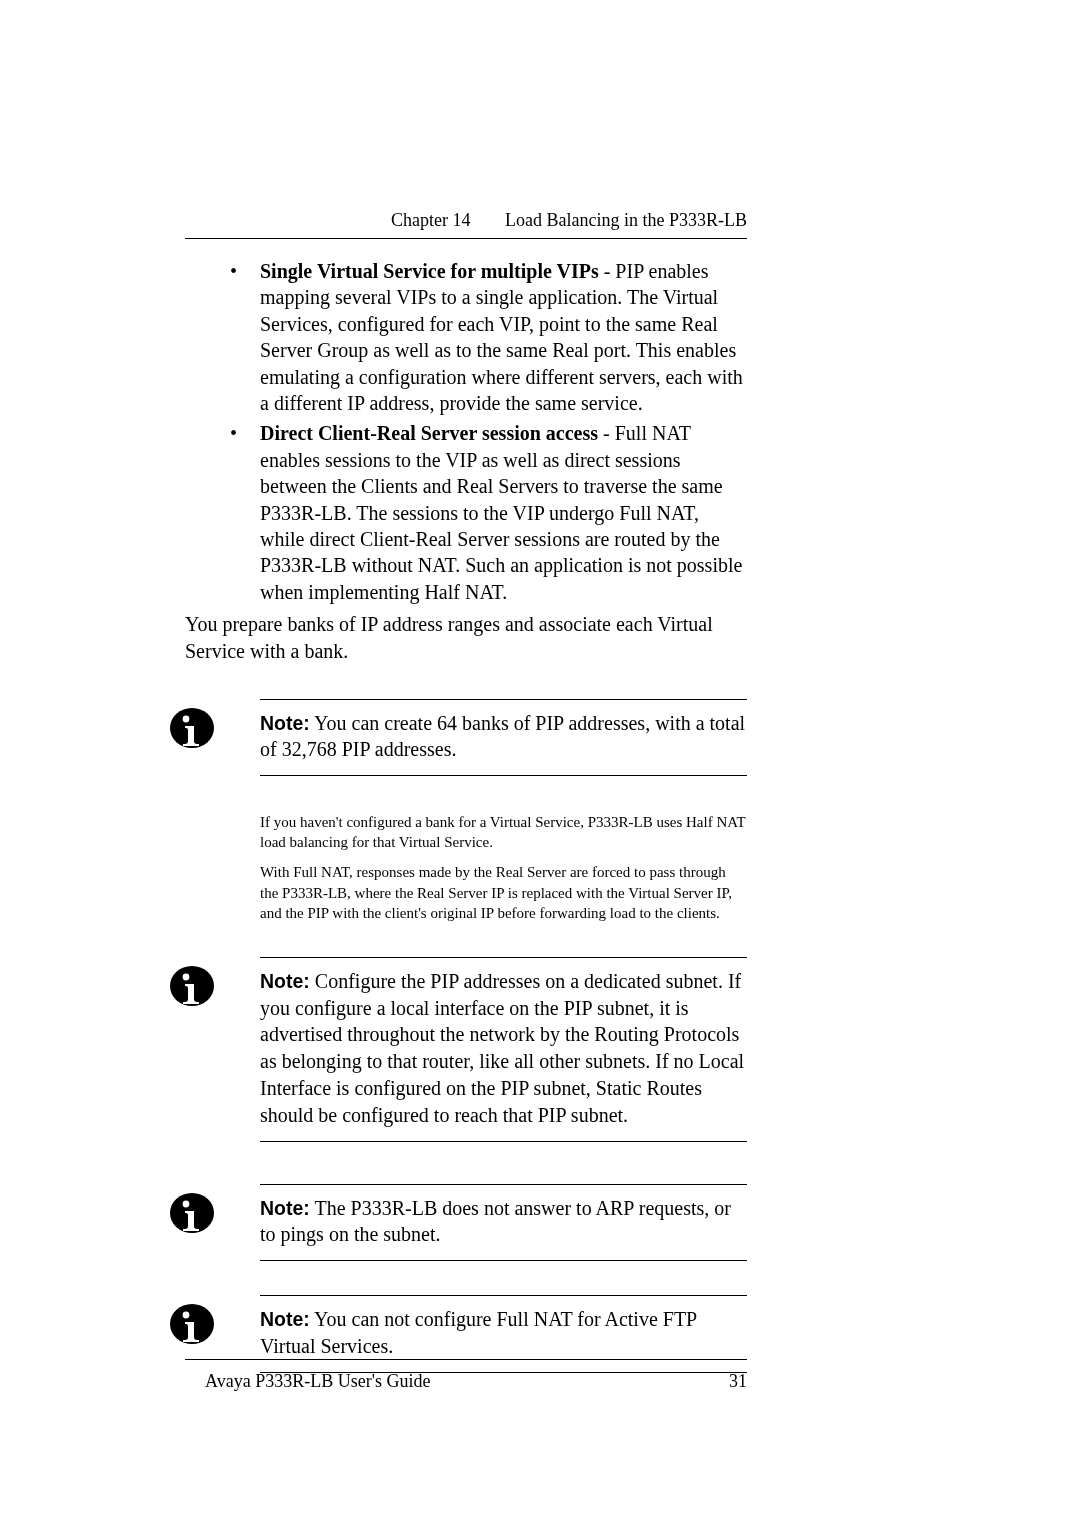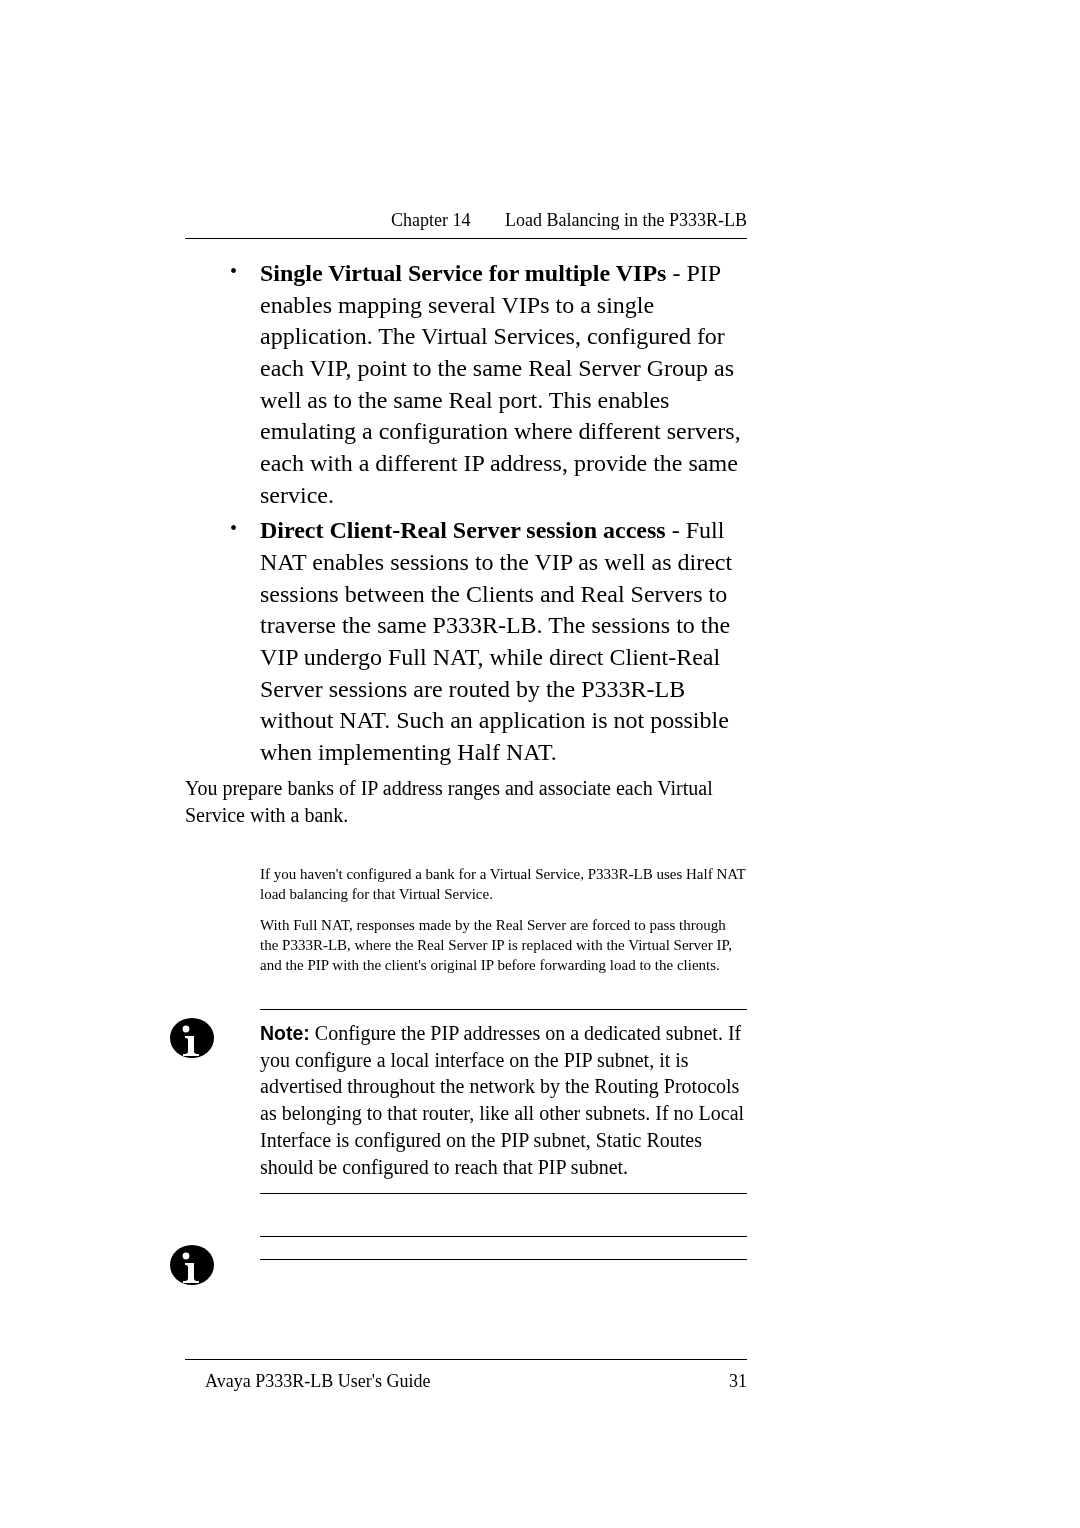--- a/index.html
+++ b/index.html
@@ -39,21 +39,21 @@
     left: 185px;
     right: 185px;
   }
   ul.bullets {
     margin: 0;
     padding: 0 0 0 75px;
     list-style: none;
   }
   ul.bullets > li {
     position: relative;
-    font-size: 24px;
+    font-size: 20px;
     line-height: 1.32;
     margin: 0 0 4px 0;
   }
   ul.bullets > li::before {
     content: "•";
     position: absolute;
     left: -30px;
     top: 0;
     font-size: 20px;
   }
@@ -131,20 +131,32 @@
       <li>
         <span class="bold">Single Virtual Service for multiple VIPs</span><span class="eq"> - PIP enables mapping several VIPs to a single application. The Virtual Services, configured for each VIP, point to the same Real Server Group as well as to the same Real port. This enables emulating a configuration where different servers, each with a different IP address, provide the same service.</span>
       </li>
       <li>
         <span class="bold">Direct Client-Real Server session access</span><span class="eq"> - Full NAT enables sessions to the VIP as well as direct sessions between the Clients and Real Servers to traverse the same P333R-LB. The sessions to the VIP undergo Full NAT, while direct Client-Real Server sessions are routed by the P333R-LB without NAT. Such an application is not possible when implementing Half NAT.</span>
       </li>
     </ul>
 
     <p class="body-para noindent" style="margin-top:6px;font-family:Liberation Serif, serif;">You prepare banks of IP address ranges and associate each Virtual Service with a bank.</p>
 
+    <div class="note-block">
+      <div class="info-icon">
+        <svg viewBox="0 0 44 44">
+            <ellipse cx="22" cy="22" rx="22" ry="20" fill="#000"></ellipse>
+            <circle cx="16" cy="13" r="3.4" fill="#fff"></circle>
+            <path d="M15 20 h9 v15 q0 3 3 3 h2 v2 h-16 v-2 h2 q3 0 3 -3 v-11 q0 -2 -2 -2 h-1 z" fill="#fff"></path>
+          </svg>
+      </div>
+      <div class="note-text">
+        <span class="note-label">Note:</span><span>  You can create 64 banks of PIP addresses, with a total of 32,768 PIP addresses.</span>
+      </div>
+    </div>
 
     <p class="between-para">If you haven't configured a bank for a Virtual Service, P333R-LB uses Half NAT load balancing for that Virtual Service.</p>
     <p class="between-para" style="margin-top:10px;">With Full NAT, responses made by the Real Server are forced to pass through the P333R-LB, where the Real Server IP is replaced with the Virtual Server IP, and the PIP with the client's original IP before forwarding load to the clients.</p>
 
     <div class="note-block">
       <div class="info-icon">
         <svg viewBox="0 0 44 44">
             <ellipse cx="22" cy="22" rx="22" ry="20" fill="#000"></ellipse>
             <circle cx="16" cy="13" r="3.4" fill="#fff"></circle>
             <path d="M15 20 h9 v15 q0 3 3 3 h2 v2 h-16 v-2 h2 q3 0 3 -3 v-11 q0 -2 -2 -2 h-1 z" fill="#fff"></path>
@@ -156,22 +168,37 @@
     </div>
 
     <div class="note-block" style="margin-top:42px;">
       <div class="info-icon">
         <svg viewBox="0 0 44 44">
             <ellipse cx="22" cy="22" rx="22" ry="20" fill="#000"></ellipse>
             <circle cx="16" cy="13" r="3.4" fill="#fff"></circle>
             <path d="M15 20 h9 v15 q0 3 3 3 h2 v2 h-16 v-2 h2 q3 0 3 -3 v-11 q0 -2 -2 -2 h-1 z" fill="#fff"></path>
           </svg>
       </div>
-    </div>
-
+      <div class="note-text">
+        <span class="note-label">Note:</span><span>  The P333R-LB does not answer to ARP requests, or to pings on the subnet.</span>
+      </div>
+    </div>
+
+    <div class="note-block" style="margin-top:34px;">
+      <div class="info-icon">
+        <svg viewBox="0 0 44 44">
+            <ellipse cx="22" cy="22" rx="22" ry="20" fill="#000"></ellipse>
+            <circle cx="16" cy="13" r="3.4" fill="#fff"></circle>
+            <path d="M15 20 h9 v15 q0 3 3 3 h2 v2 h-16 v-2 h2 q3 0 3 -3 v-11 q0 -2 -2 -2 h-1 z" fill="#fff"></path>
+          </svg>
+      </div>
+      <div class="note-text">
+        <span class="note-label">Note:</span><span>  You can not configure Full NAT for Active FTP Virtual Services.</span>
+      </div>
+    </div>
 
   </div>
 
   <div class="footer-rule"></div>
   <div class="footer">
     <span>Avaya P333R-LB User's Guide</span>
     <span>31</span>
   </div>
 
 </div>

